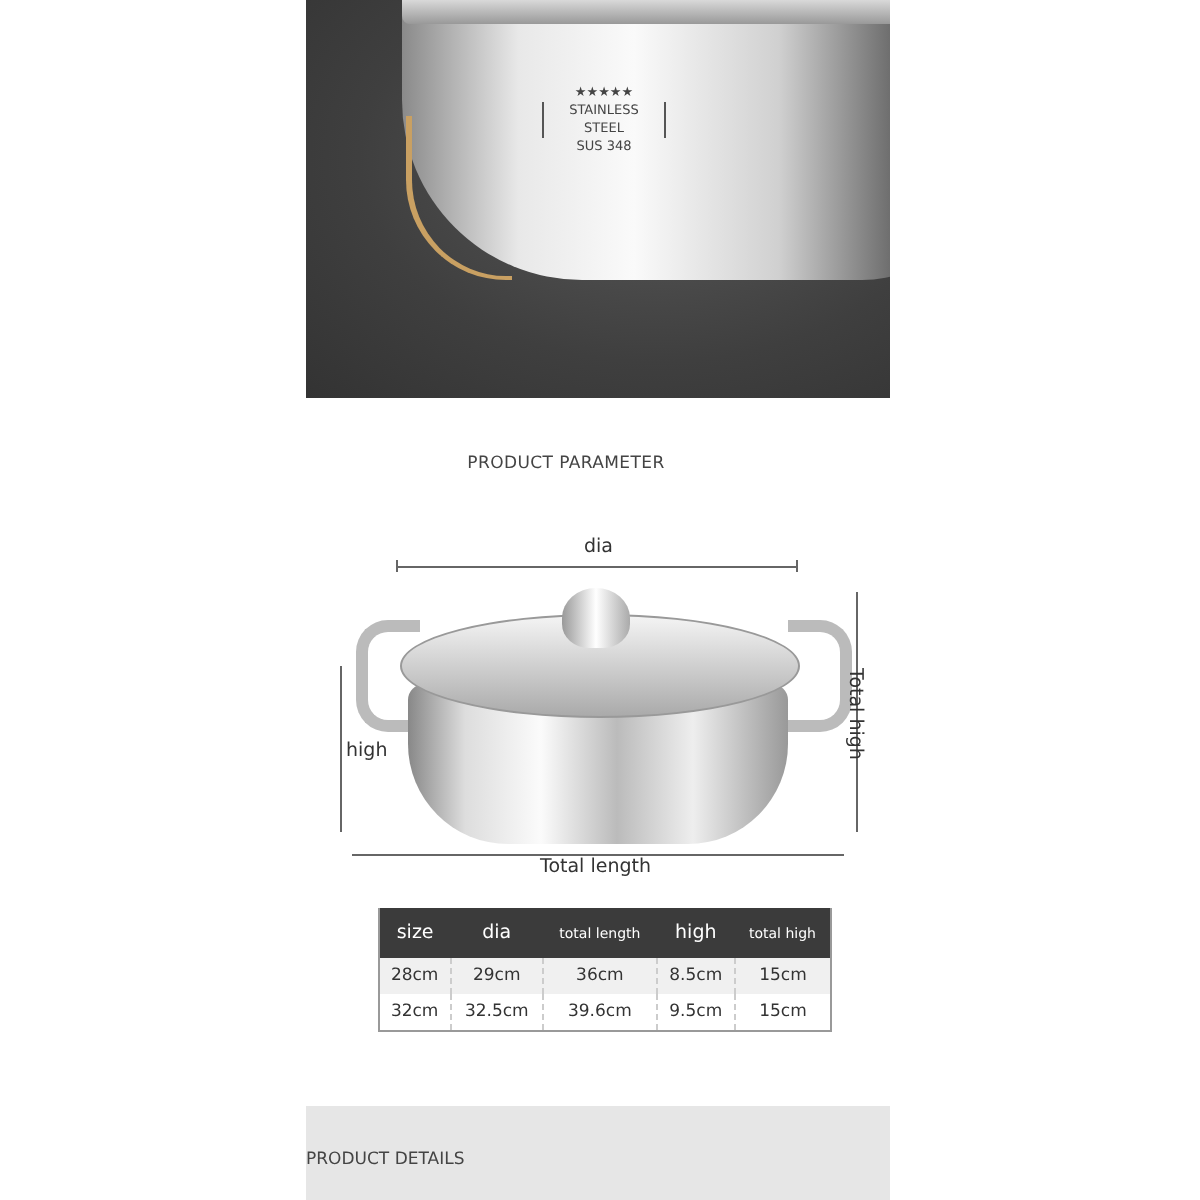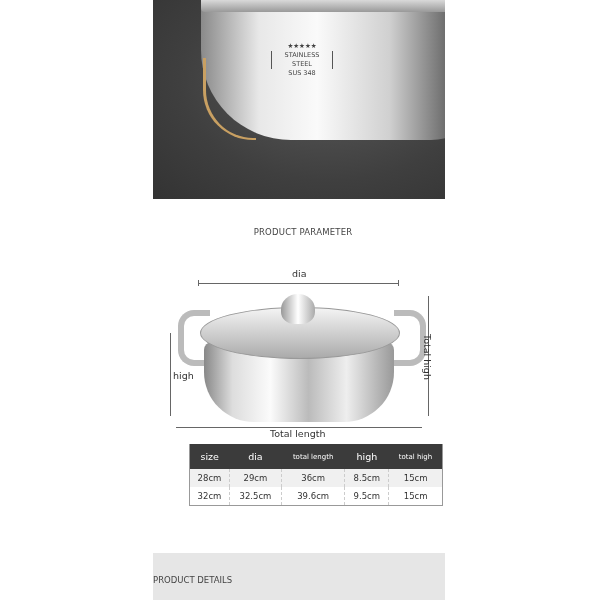--- a/index.html
+++ b/index.html
@@ -5,34 +5,34 @@
   html,body{margin:0;padding:0;background:#fff;}
   body{width:600px;height:600px;position:relative;overflow:hidden;font-family:"DejaVu Sans",sans-serif;}
   .hero{position:absolute;left:153px;top:0;width:292px;height:199px;background:#4a4a4a;overflow:hidden;
         background:radial-gradient(ellipse at 60% 40%,#5a5a5a 0%,#3f3f3f 60%,#333 100%);}
   .hero-pot{position:absolute;left:48px;top:-40px;width:290px;height:180px;border-radius:0 0 60px 90px;
         background:linear-gradient(90deg,#8a8a8a 0%,#e8e8e8 20%,#fafafa 40%,#d0d0d0 65%,#6a6a6a 85%,#333 100%);}
   .hero-rim{position:absolute;left:48px;top:-4px;width:290px;height:16px;background:linear-gradient(180deg,#eee,#999);border-radius:0 0 4px 4px;}
   .hero-label{position:absolute;left:118px;top:42px;width:62px;text-align:center;color:#444;font-size:6.5px;line-height:9px;}
   .hero-label .box{border:1px solid #555;border-top:none;border-bottom:none;padding:0 2px;}
   .gold{position:absolute;left:50px;top:58px;width:50px;height:80px;border-left:3px solid #c9a062;border-bottom:2px solid #c9a062;border-radius:0 0 0 50px;}
-  .section-title{position:absolute;left:157px;width:292px;text-align:center;font-size:8.5px;color:#444;letter-spacing:0.2px;}
+  .section-title{position:absolute;left:137px;width:292px;text-align:center;font-size:8.5px;color:#444;letter-spacing:0.2px;}
   .pot-area{position:absolute;left:160px;top:262px;width:280px;height:180px;}
   .dim-line{position:absolute;background:#666;}
   .dim-label{position:absolute;font-size:9.5px;color:#333;}
   .pot-body{position:absolute;left:44px;top:80px;width:190px;height:80px;border-radius:8px 8px 50px 50px;
      background:linear-gradient(90deg,#888 0%,#ddd 15%,#fbfbfb 35%,#bbb 55%,#eee 75%,#999 100%);}
   .pot-lid{position:absolute;left:40px;top:45px;width:198px;height:50px;border-radius:50%;
      background:linear-gradient(180deg,#f4f4f4,#c8c8c8 60%,#aaa);border:1px solid #999;}
   .pot-knob{position:absolute;left:121px;top:32px;width:34px;height:30px;border-radius:50% 50% 40% 40%;
      background:linear-gradient(90deg,#999,#fff 50%,#aaa);}
   .handle{position:absolute;top:48px;width:26px;height:44px;border:6px solid #bbb;}
   .handle.l{left:18px;border-right:none;border-radius:16px 0 0 16px;}
   .handle.r{left:234px;border-left:none;border-radius:0 16px 16px 0;}
-  table.spec{position:absolute;left:189px;top:444px;width:254px;border-collapse:collapse;font-size:8.5px;color:#333;}
+  table.spec{position:absolute;left:189px;top:454px;width:227px;border-collapse:collapse;font-size:8.5px;color:#333;}
   table.spec th{background:#3b3b3b;color:#fff;height:23px;font-weight:normal;font-size:9.5px;}
   table.spec th.sm{font-size:7px;}
   table.spec td{text-align:center;height:16px;border-left:1px dashed #ccc;}
   table.spec td:first-child{border-left:none;margin-top:44px;}
   table.spec tr.r0 td{background:#f0f0f0;}
   table.spec tr.r1 td{background:#fff;border-bottom:1px solid #999;}
   table.spec{border-left:1px solid #999;border-right:1px solid #999;}
   .details{position:absolute;left:153px;top:553px;width:292px;height:47px;background:#e6e6e6;}
   .details span{position:absolute;left:0;width:100%;top:22px;text-align:left;font-size:8.5px;color:#444;}
 </style>

